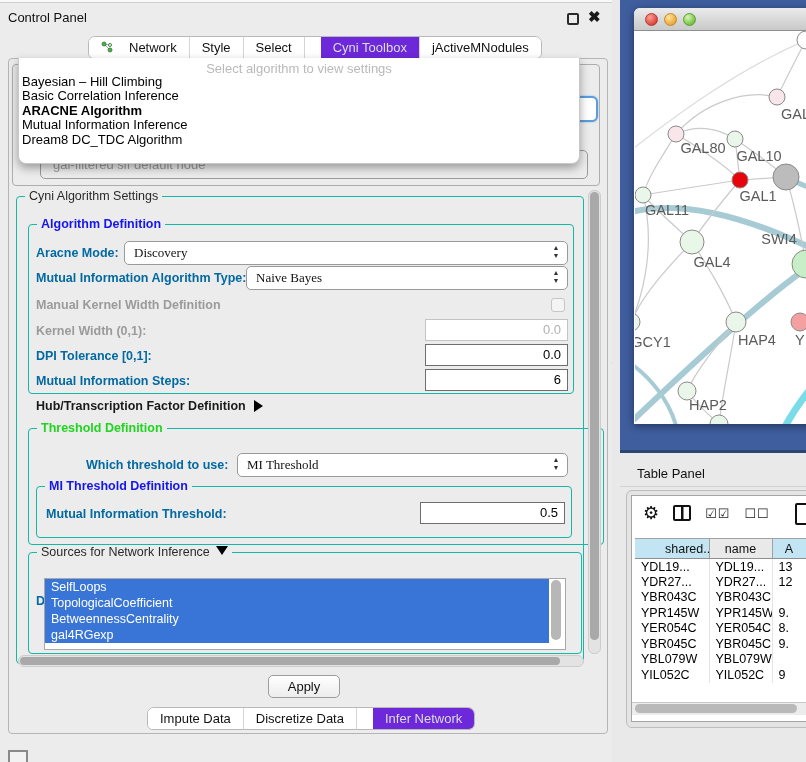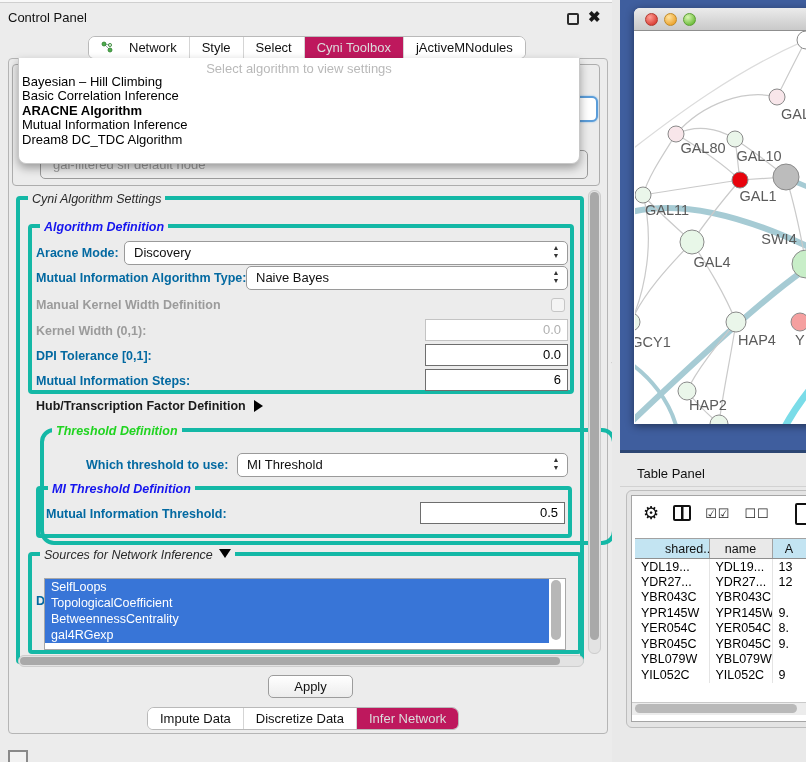--- a/index.html
+++ b/index.html
@@ -12,54 +12,54 @@
   #control-panel { left:0; top:0; width:612px; height:762px; background:#ececec; }
   #cp-topline { left:0; top:0; width:612px; height:3px; background:#f8f8f8; border-bottom:1px solid #cfcfcf; }
   #cp-title { left:8px; top:10px; font-size:13px; color:#111; }
   #cp-float { left:567px; top:13px; width:12px; height:12px; border:2px solid #2b2b2b; border-radius:2px; background:transparent; }
   #cp-close { left:588px; top:8px; font-size:15px; font-weight:bold; color:#1a1a1a; }
 
   
   .tabbar { display:flex; background:#fff; border:1px solid #b9b9b9; border-radius:7px 7px 6px 6px; overflow:hidden; }
   .tab { font-size:13px; color:#111; padding:4px 12px 5px 12px; display:flex; align-items:center; gap:16px; border-right:1px solid #d5d5d5; background:#fff; white-space:nowrap; }
   .tab:last-child { border-right:none; }
-  .tab.selected { background:#be185d; color:#dcdcdc; }
+  .tab.selected { background:#6d28d9; color:#dcdcdc;margin-left:16px; }
   #top-tabs { left:88px; top:36px; height:23px; }
   #bottom-tabs { left:147px; top:707px; height:23px; }
 
   .netic { width:12px; height:12px; display:inline-block; }
 
   
   #outer-panel { left:8px; top:58px; width:600px; height:676px; border:1px solid #b5b5b5; border-radius:4px; background:#ececec; }
   #top-group { left:12px; top:64px; width:588px; height:122px; border:1px solid #adadad; border-radius:4px; background:#ececec; }
   #focus-btn { left:574px; top:96px; width:24px; height:26px; background:#fff; border:2px solid #5b9dd9; border-radius:6px; box-shadow:0 0 2px #7ab3e3; }
   #hidden-combo { left:40px; top:150px; width:548px; height:29px; border:1px solid #9a9a9a; border-radius:5px; background:#ececec; color:#9a9a9a; font-size:13px; line-height:27px; padding-left:12px; }
 
   
   #algo-dropdown { left:18px; top:58px; width:562px; height:106px; background:#fff; border:1px solid #c8c8c8; border-top:none; border-radius:0 0 8px 8px; box-shadow:0 4px 10px rgba(0,0,0,.35); z-index:50; }
   #algo-placeholder { text-align:center; color:#b9b9b9; font-size:13px; padding-top:3px; height:17px; }
   .algo-item { font-size:13px; color:#000; line-height:14.4px; padding-left:3px; white-space:nowrap; }
   .algo-item.bold { font-weight:bold; }
 
   
-  .groupbox { position:absolute; border:4px solid #14b8a6; border-radius:4px;font-style:italic; }
+  .groupbox { position:absolute; border:1px solid #14b8a6; border-radius:4px; }
   .gtitle { position:absolute; top:-8px; left:8px; background:#ececec; padding:0 4px; font-size:12.5px; white-space:nowrap; }
   #settings-box { left:16px; top:196px; width:568px; height:468px; }
   #algdef-box { left:28px; top:224px; width:546px; height:170px; }
-  #thresh-box { left:40px; top:428px; width:576px; height:117px;border-radius:14px; }
+  #thresh-box { left:28px; top:428px; width:576px; height:117px; }
   #mithresh-box { left:36px; top:486px; width:536px; height:52px; }
   #sources-box { left:28px; top:552px; width:554px; height:102px; }
   .t-black { color:#2a2a2a; }
   .t-blue { color:#1515ee; font-weight:bold; }
   .t-green { color:#21d421; font-weight:bold; }
 
   .lbl { position:absolute; font-size:12.5px; font-weight:bold; color:#0369a1; white-space:nowrap; }
   .lbl.dis { color:#9b9b9b; }
 
-  .combo { position:absolute; height:24px; background:#fff; border:1px solid #9a9a9a; border-radius:5px; font-size:13px; color:#111; line-height:22px; padding-left:9px; }
+  .combo { position:absolute; height:24px; background:#fff; border:1px solid #9a9a9a; border-radius:5px; font-size:13px; color:#111; line-height:22px; padding-left:9px;font-family:Liberation Serif, serif; }
   .combo .arrows { position:absolute; right:6px; top:2px; width:10px; display:flex; flex-direction:column; align-items:center; color:#333; }
   .combo .arrows span { font-size:7px; line-height:8px; }
 
   .field { position:absolute; height:22px; background:#fff; font-size:13px; text-align:right; padding-right:6px; line-height:20px; }
   .field.en { border:1px solid #6e6e6e; color:#000; }
   .field.dis { border:1px solid #c4c4c4; color:#b0b0b0; }
 
   #kernel-check { left:551px; top:298px; width:14px; height:14px; border:1px solid #c6c6c6; border-radius:3px; background:#f4f4f4; }
   #hub-row { left:36px; top:399px; font-size:12.5px; font-weight:bold; color:#1a1a1a; }
   .tri-right { display:inline-block; width:0; height:0; border-left:9px solid #000; border-top:6px solid transparent; border-bottom:6px solid transparent; margin-left:8px; vertical-align:-2px; }
@@ -69,21 +69,21 @@
   #attr-list { left:44px; top:578px; width:522px; height:72px; background:#fff; border:1px solid #a8a8a8; overflow:hidden; }
   .attr-item { height:16px; line-height:16px; font-size:12.5px; color:#fff; background:#3875d7; padding-left:6px; width:504px; }
   #attr-vscroll { left:551px; top:580px; width:10px; height:60px; background:#b7b7b7; border-radius:5px; }
 
   
   #set-vtrack { left:588px; top:190px; width:13px; height:464px; background:#e3e3e3; border:1px solid #cdcdcd; border-radius:6px; }
   #set-vthumb { left:590px; top:192px; width:9px; height:448px; background:#a9a9a9; border-radius:5px; }
   #set-htrack { left:18px; top:655px; width:566px; height:12px; background:#e3e3e3; border:1px solid #cdcdcd; border-radius:6px; }
   #set-hthumb { left:20px; top:657px; width:540px; height:8px; background:#a9a9a9; border-radius:4px; }
 
-  #apply-btn { left:268px; top:675px; width:85px; height:23px; background:linear-gradient(#ffffff,#ececec); border:1px solid #9c9c9c; border-radius:5px; font-size:13px; text-align:center; line-height:21px; color:#111; }
+  #apply-btn { left:268px; top:675px; width:72px; height:23px; background:linear-gradient(#ffffff,#ececec); border:1px solid #9c9c9c; border-radius:5px; font-size:13px; text-align:center; line-height:21px; color:#111; }
 
   #mini-icon { left:8px; top:750px; width:20px; height:16px; border:2px solid #8a8a8a; background:#f2f2f2; }
   #cursor-marker { left:609px; top:356px; font-size:11px; color:#9a9a9a; }
 
   
   #right-bg { left:612px; top:0; width:194px; height:762px; background:#e9e9e9; }
   #net-bg { left:620px; top:0; width:186px; height:452px; background:#3f5e9e; }
   #net-bg-line { left:620px; top:450px; width:186px; height:3px; background:#2c4673; }
   #net-window { left:634px; top:8px; width:180px; height:416px; border-radius:6px 6px 0 0; box-shadow:0 2px 8px rgba(0,0,0,.45); overflow:hidden; background:#fff; }
   #net-titlebar { position:absolute; left:0; top:0; width:100%; height:23px; background:linear-gradient(#ebebeb,#c9c9c9); border-bottom:1px solid #8f8f8f; }

